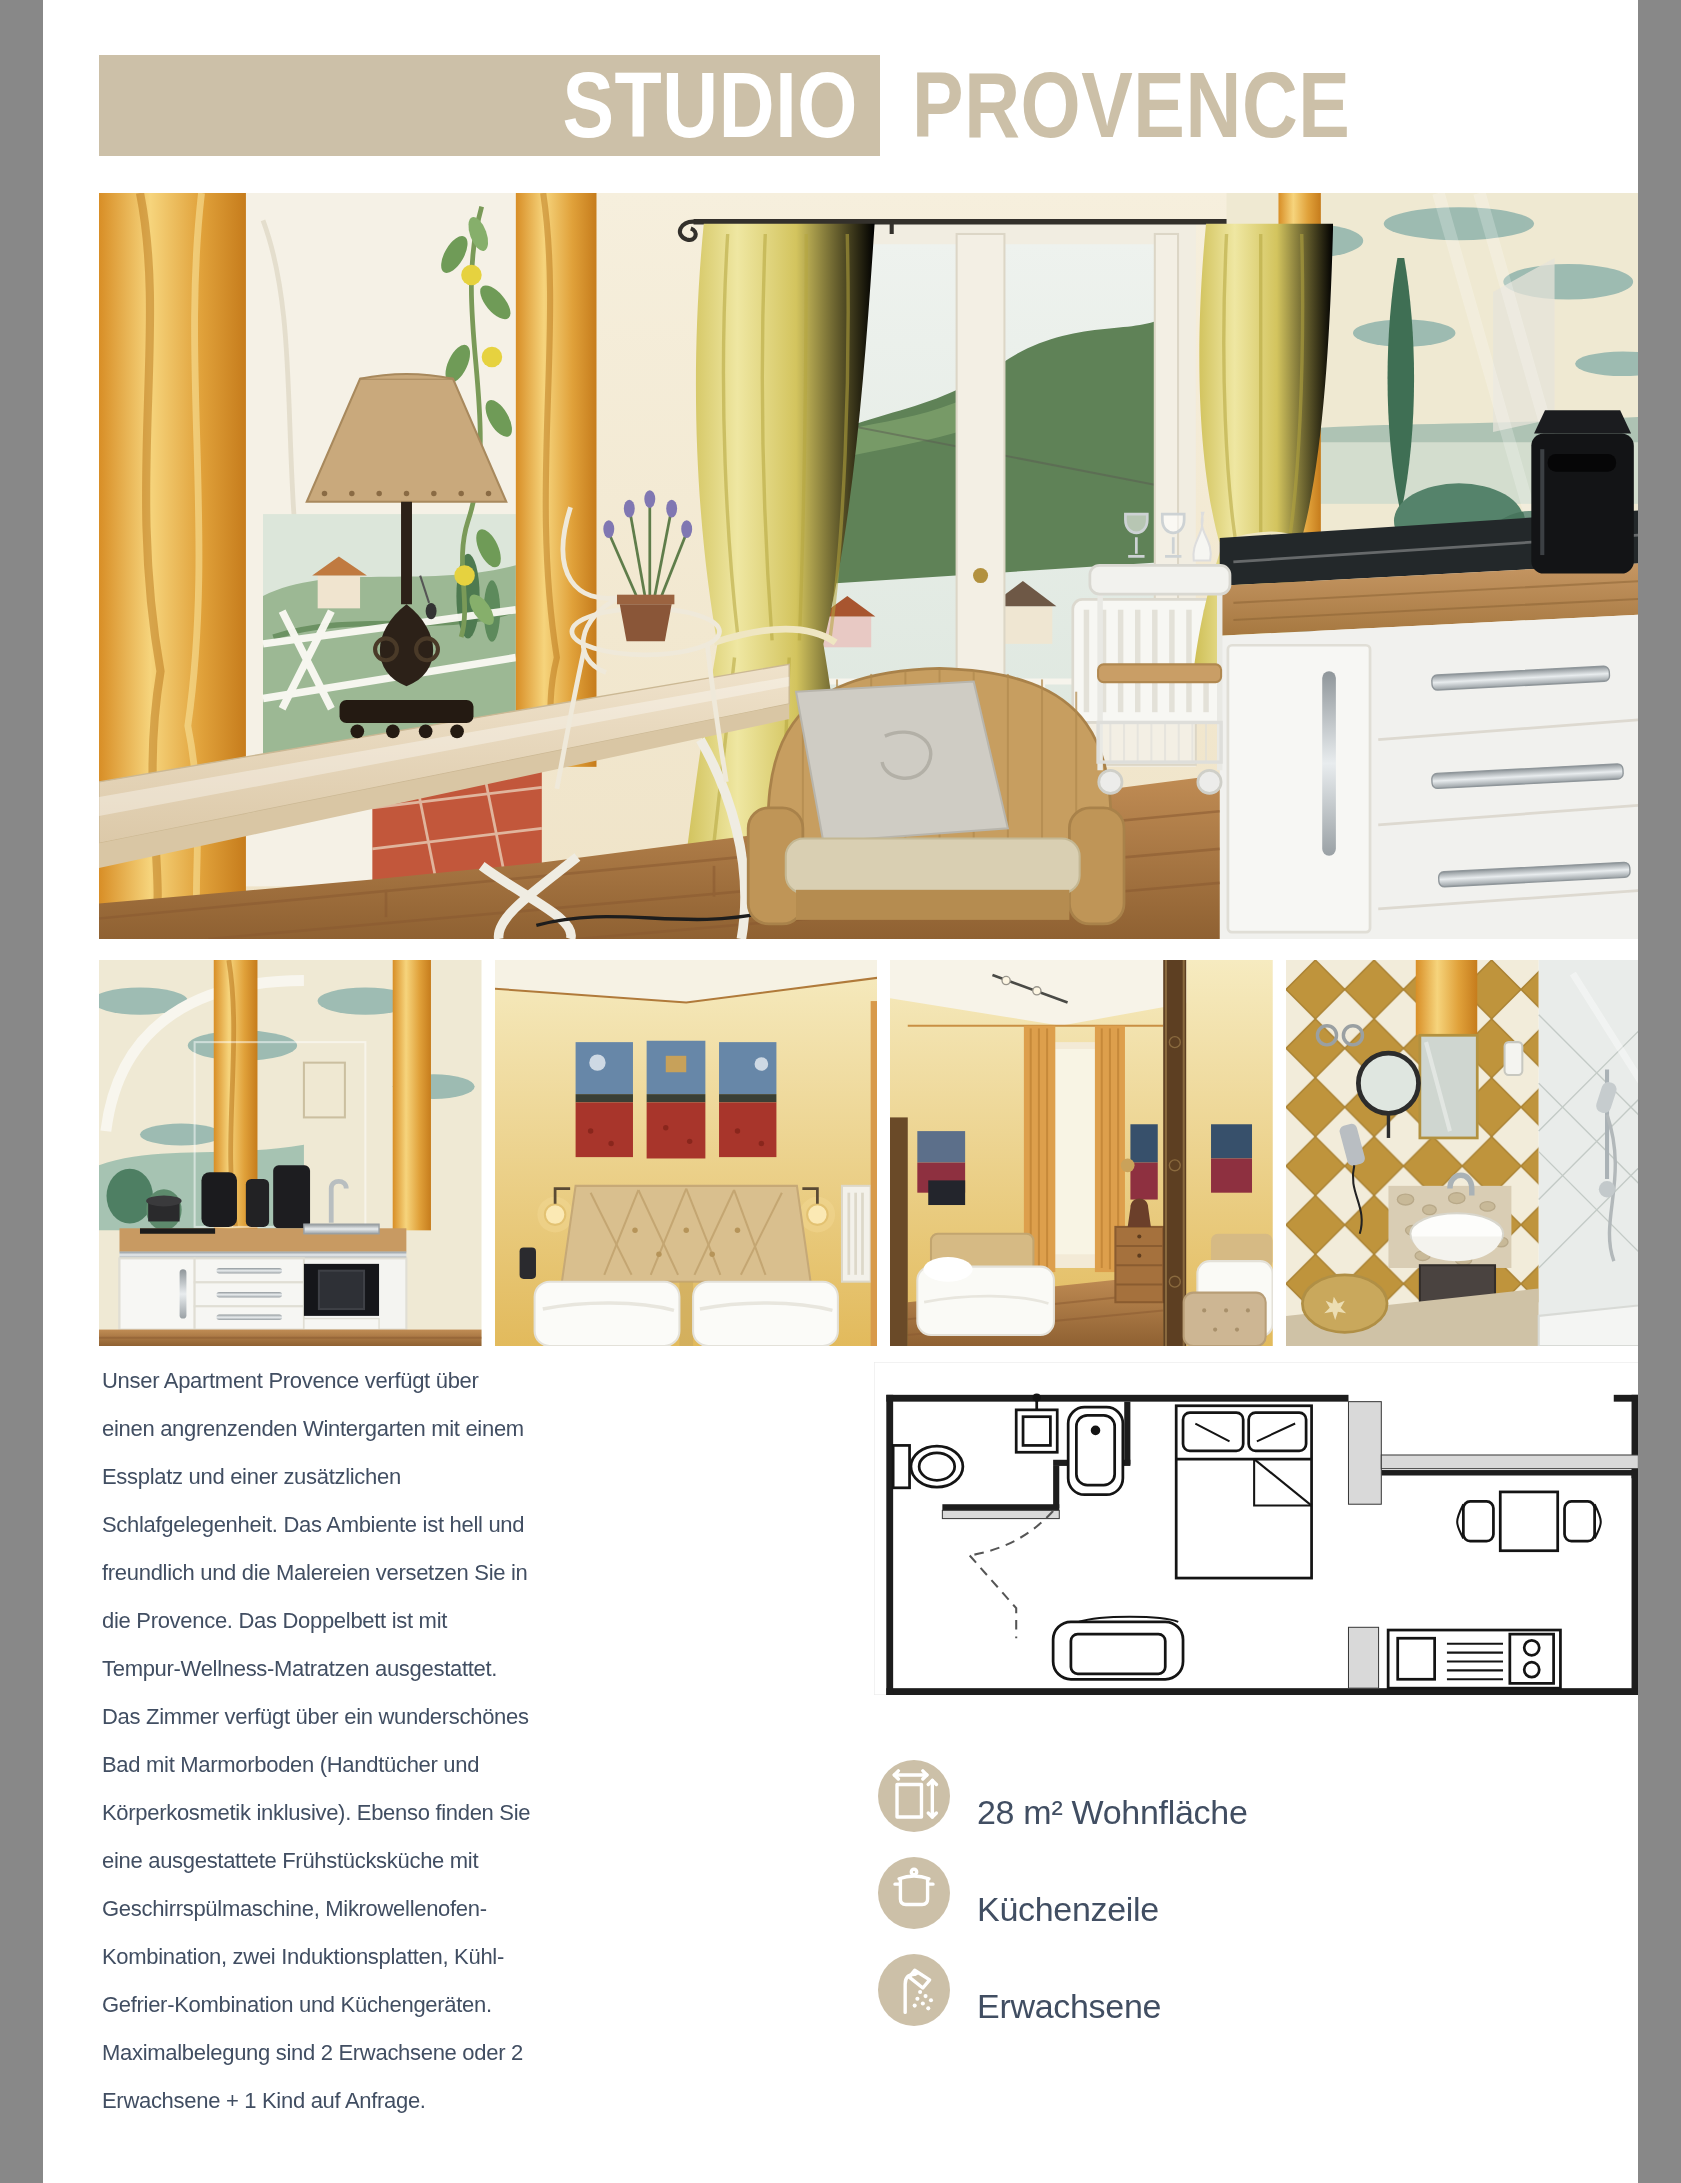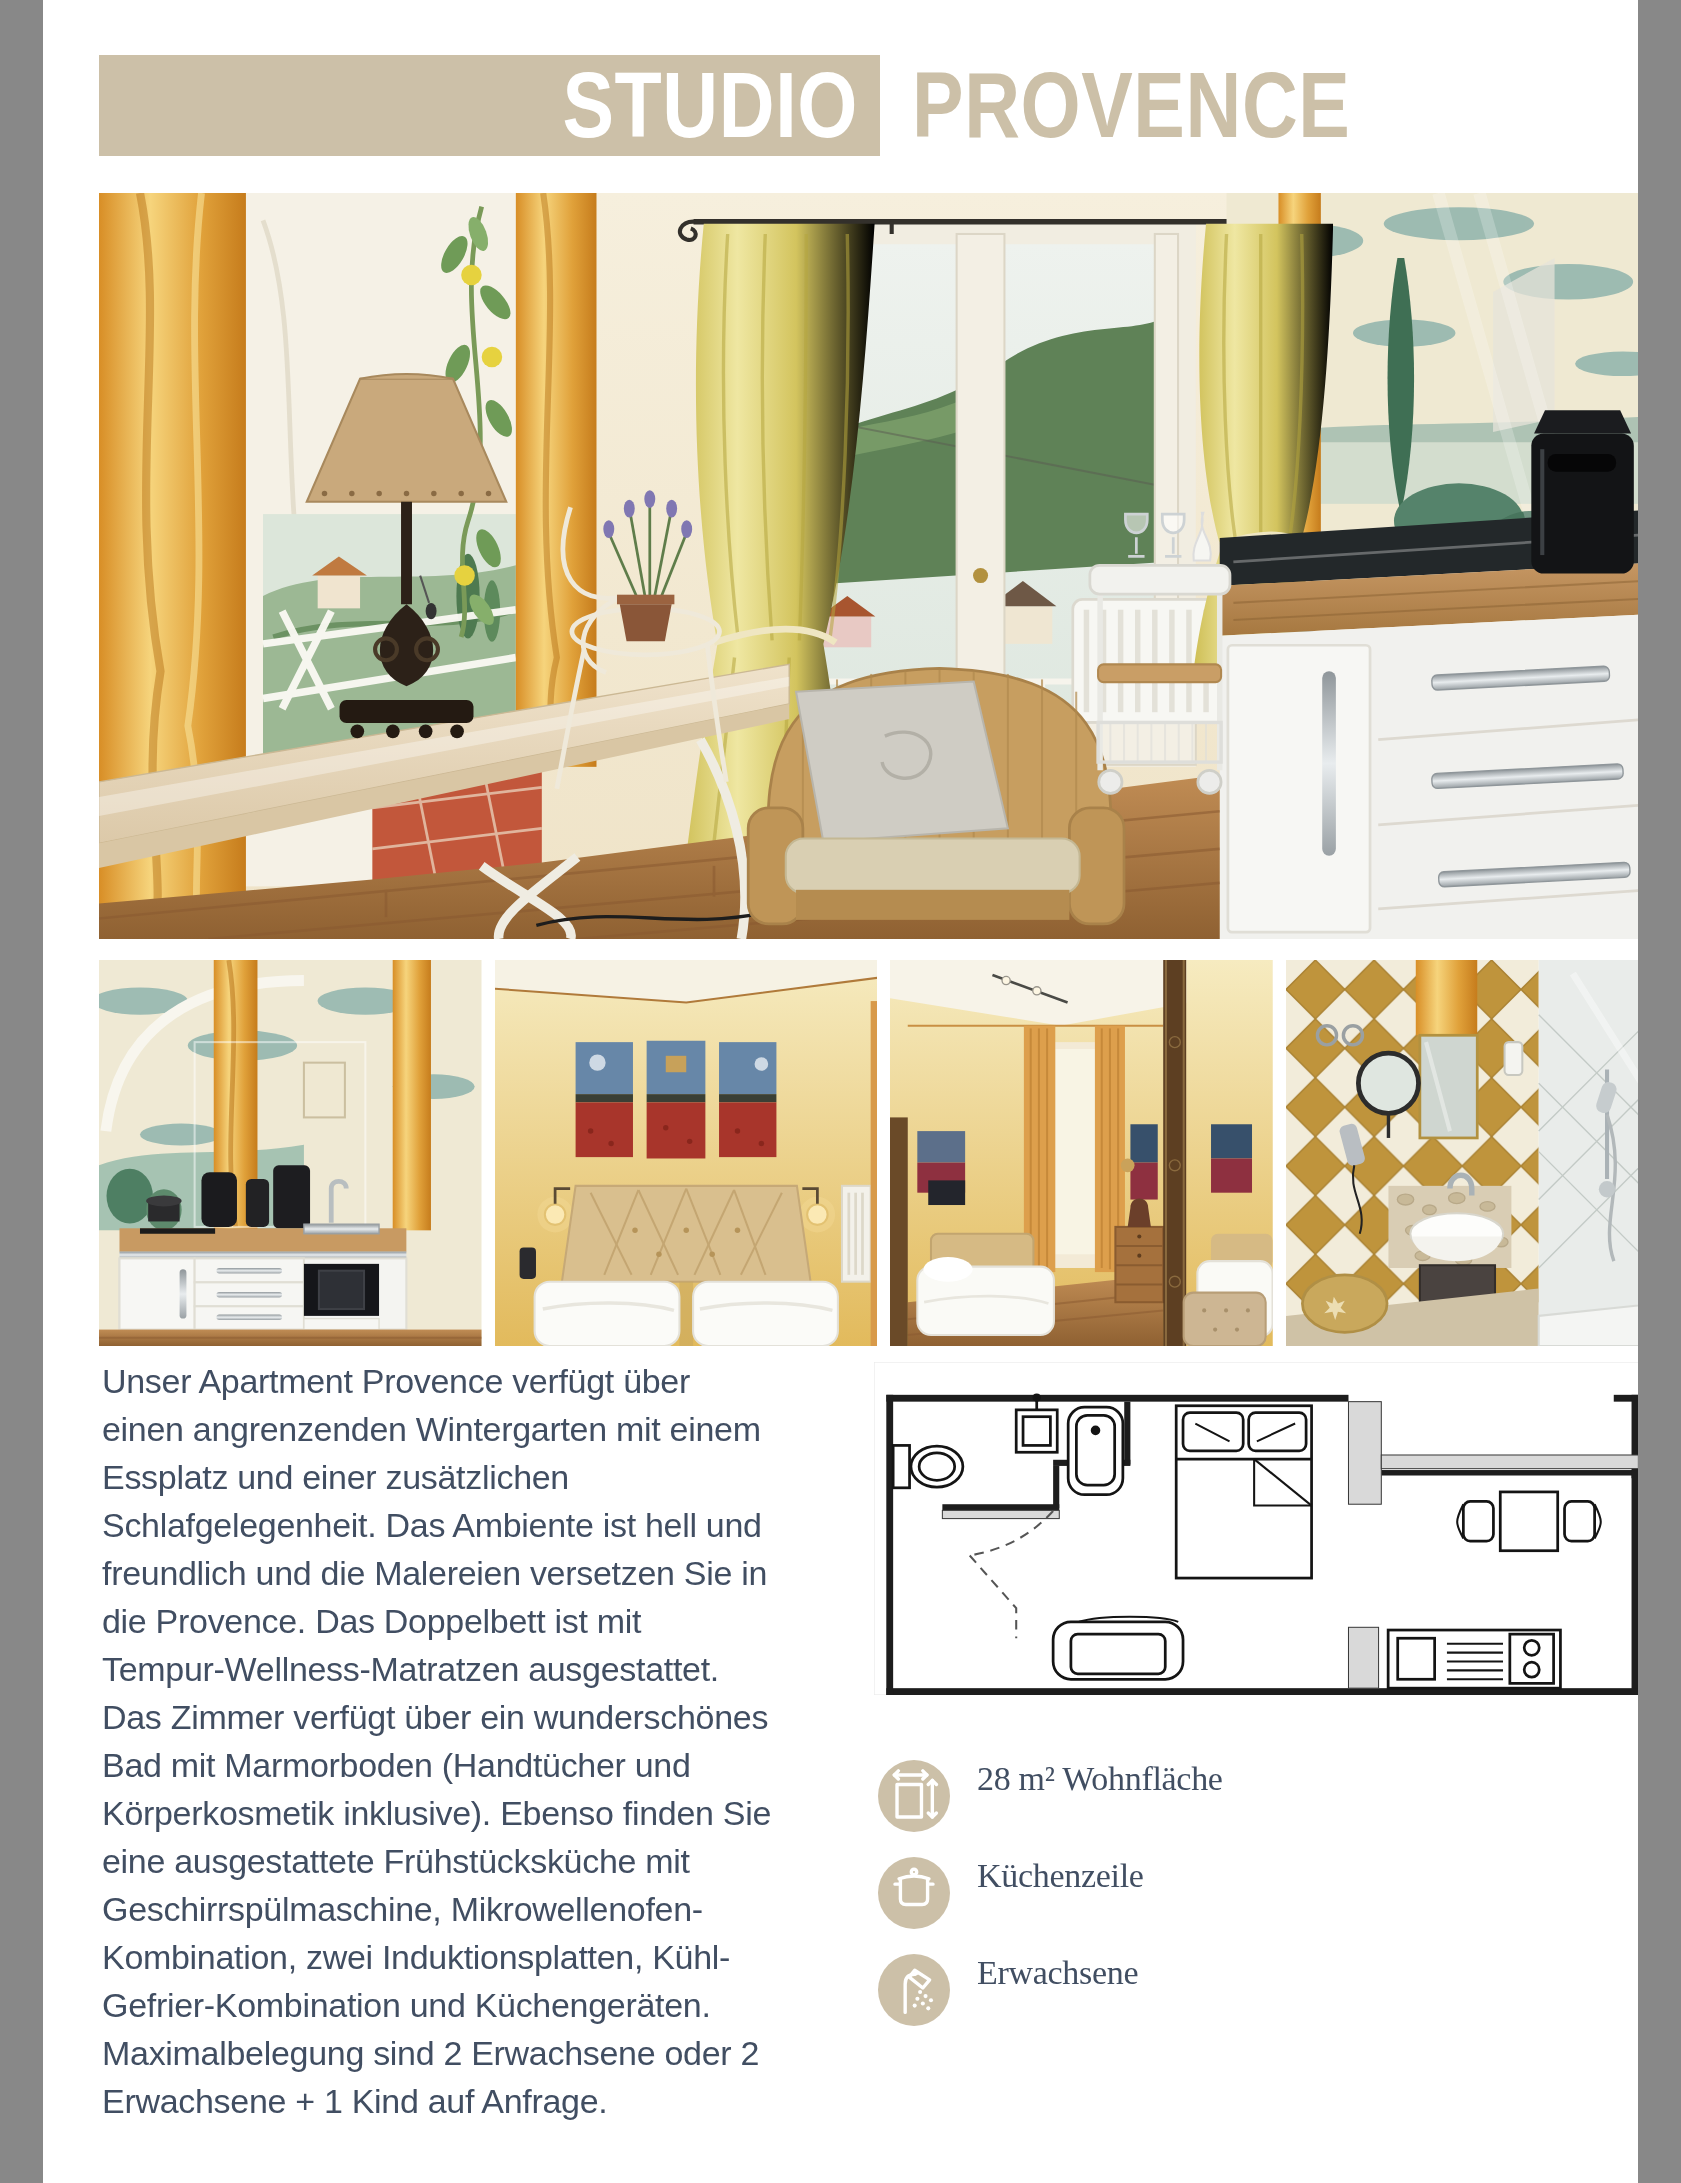--- a/index.html
+++ b/index.html
@@ -29,30 +29,30 @@
   
   figure{margin:0;padding:0;}
   .hero{position:absolute; left:56px; top:193px; width:1569px; height:746px; overflow:hidden;}
   .thumbs{position:absolute; left:56px; top:960px; width:1569px; height:386px;
     display:flex; gap:13px;}
   .thumbs figure{flex:1 1 0; height:386px; overflow:hidden;}
   .hero svg,.thumbs svg{display:block; width:100%; height:100%;}
   
   .description{
     position:absolute; left:59px; top:1357px; width:875px;
-    font-size:34px; line-height:48px; letter-spacing:-0.3px;
+    font-size:22px; line-height:48px; letter-spacing:-0.3px;
     white-space:pre-line; margin:0;
   }
   
   .floorplan{position:absolute; left:831px; top:1362px; width:776px; height:333px;
     background:#fff;}
   .floorplan svg{display:block;width:100%;height:100%;}
   
   .features{position:absolute; left:835px; top:1760px; margin:0; padding:0; list-style:none;}
-  .features li{display:flex; align-items:flex-start; height:72px; margin-bottom:25px;font-family:Liberation Serif, serif;}
+  .features li{display:flex; align-items:flex-end; height:72px; margin-bottom:25px;}
   .f-icon{width:72px; height:72px; border-radius:50%; background:var(--tan);
     flex:0 0 72px; display:flex; align-items:center; justify-content:center;}
   .f-icon svg{width:72px; height:72px; display:block;}
   .f-label{margin-left:27px; font-size:34px; letter-spacing:-0.3px; white-space:nowrap;}
 </style>
 </head>
 <body>
 
 <div class="page">
 

